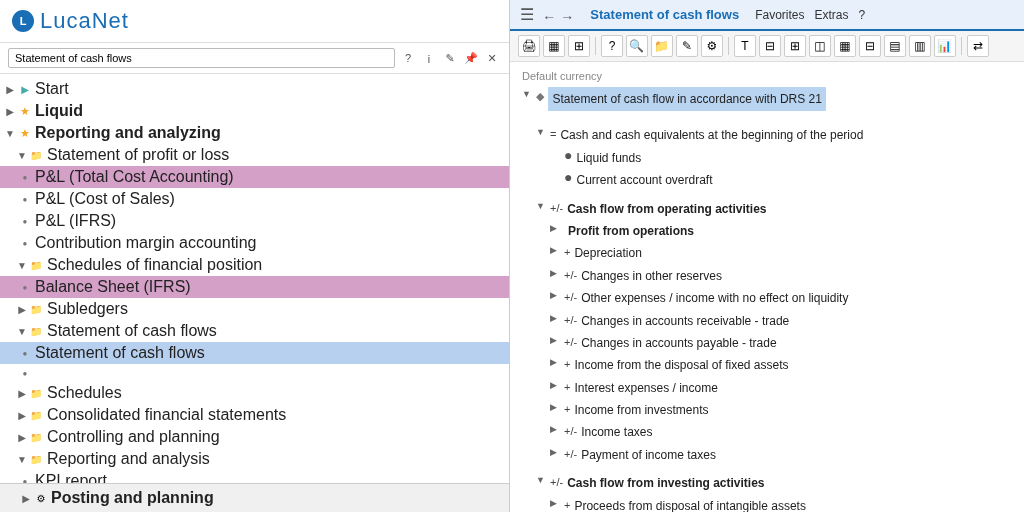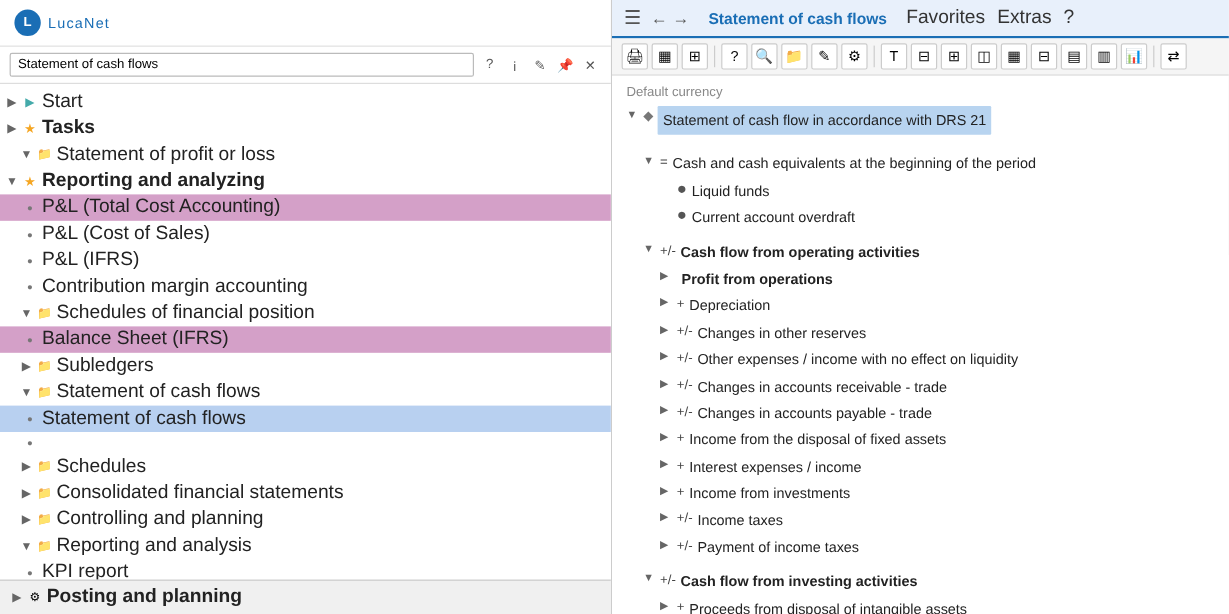--- a/index.html
+++ b/index.html
@@ -24,21 +24,21 @@
       align-items: center;
     }
     .logo-icon {
       width: 22px; height: 22px;
       background: #1a6eb5;
       border-radius: 50%;
       display: inline-flex; align-items: center; justify-content: center;
       margin-right: 6px;
     }
     .logo-icon span { color: #fff; font-weight: bold; font-size: 11px; }
-    .logo-text { color: #1a6eb5; font-size: 12px; font-weight: 300; letter-spacing: 1px; }
+    .logo-text { color: #1a6eb5; font-size: 22px; font-weight: 300; letter-spacing: 1px; }
 
     
     .search-bar {
       background: #fff;
       border-bottom: 1px solid #ddd;
       padding: 5px 8px;
       display: flex;
       align-items: center;
       gap: 4px;
     }
@@ -94,21 +94,21 @@
 
     .item-label { font-size: 16px; color: #222; }
     .item-label.bold { font-weight: bold; }
 
     
     .left-bottom {
       border-top: 1px solid #ccc;
       background: #f0f0f0;
     }
     .posting-item {
-      display: flex; align-items: center; padding: 5px 8px; cursor: pointer;
+      display: flex; align-items: center; padding: 5px 20px; cursor: pointer;
     }
 
     
     #right-panel {
       flex: 1;
       height: 512px;
       background: #fff;
       display: flex;
       flex-direction: column;
     }
@@ -119,21 +119,21 @@
       border-bottom: 2px solid #1a6eb5;
       padding: 5px 10px;
       display: flex;
       align-items: center;
       gap: 8px;
     }
     .top-bar-nav { display: flex; gap: 4px; align-items: center; }
     .nav-btn { font-size: 14px; color: #555; cursor: pointer; }
     .top-title { color: #1a6eb5; font-size: 13px; font-weight: 600; margin: 0 8px; }
     .top-menu { display: flex; gap: 10px; align-items: center; }
-    .top-menu span { font-size: 16px; color: #333; cursor: pointer; }
+    .top-menu span { font-size: 12px; color: #333; cursor: pointer; }
     .hamburger { font-size: 16px; color: #555; cursor: pointer; }
 
     
     .toolbar {
       background: #f5f5f5;
       border-bottom: 1px solid #ddd;
       padding: 4px 8px;
       display: flex;
       align-items: center;
       gap: 3px;
@@ -206,33 +206,33 @@
 
     <div class="tree-item indent-0">
       <span class="arrow collapsed"></span>
       <span class="node-icon play-icon"></span>
       <span class="item-label">Start</span>
     </div>
 
     <div class="tree-item indent-0">
       <span class="arrow collapsed"></span>
       <span class="node-icon star-icon"></span>
-      <span class="item-label bold">Tasks</span>
-    </div>
-
-    <div class="tree-item indent-1">
-      <span class="arrow expanded"></span>
-      <span class="node-icon folder-icon"></span>
-      <span class="item-label">Statement of profit or loss</span>
+      <span class="item-label bold">Liquid</span>
     </div>
 
     <div class="tree-item indent-0">
       <span class="arrow expanded"></span>
       <span class="node-icon star-icon"></span>
       <span class="item-label bold">Reporting and analyzing</span>
+    </div>
+
+    <div class="tree-item indent-1">
+      <span class="arrow expanded"></span>
+      <span class="node-icon folder-icon"></span>
+      <span class="item-label">Statement of profit or loss</span>
     </div>
 
     <div class="tree-item indent-2 highlighted">
       <span class="arrow leaf"></span>
       <span class="node-icon bullet"></span>
       <span class="item-label">P&amp;L (Total Cost Accounting)</span>
     </div>
     <div class="tree-item indent-2">
       <span class="arrow leaf"></span>
       <span class="node-icon bullet"></span>

